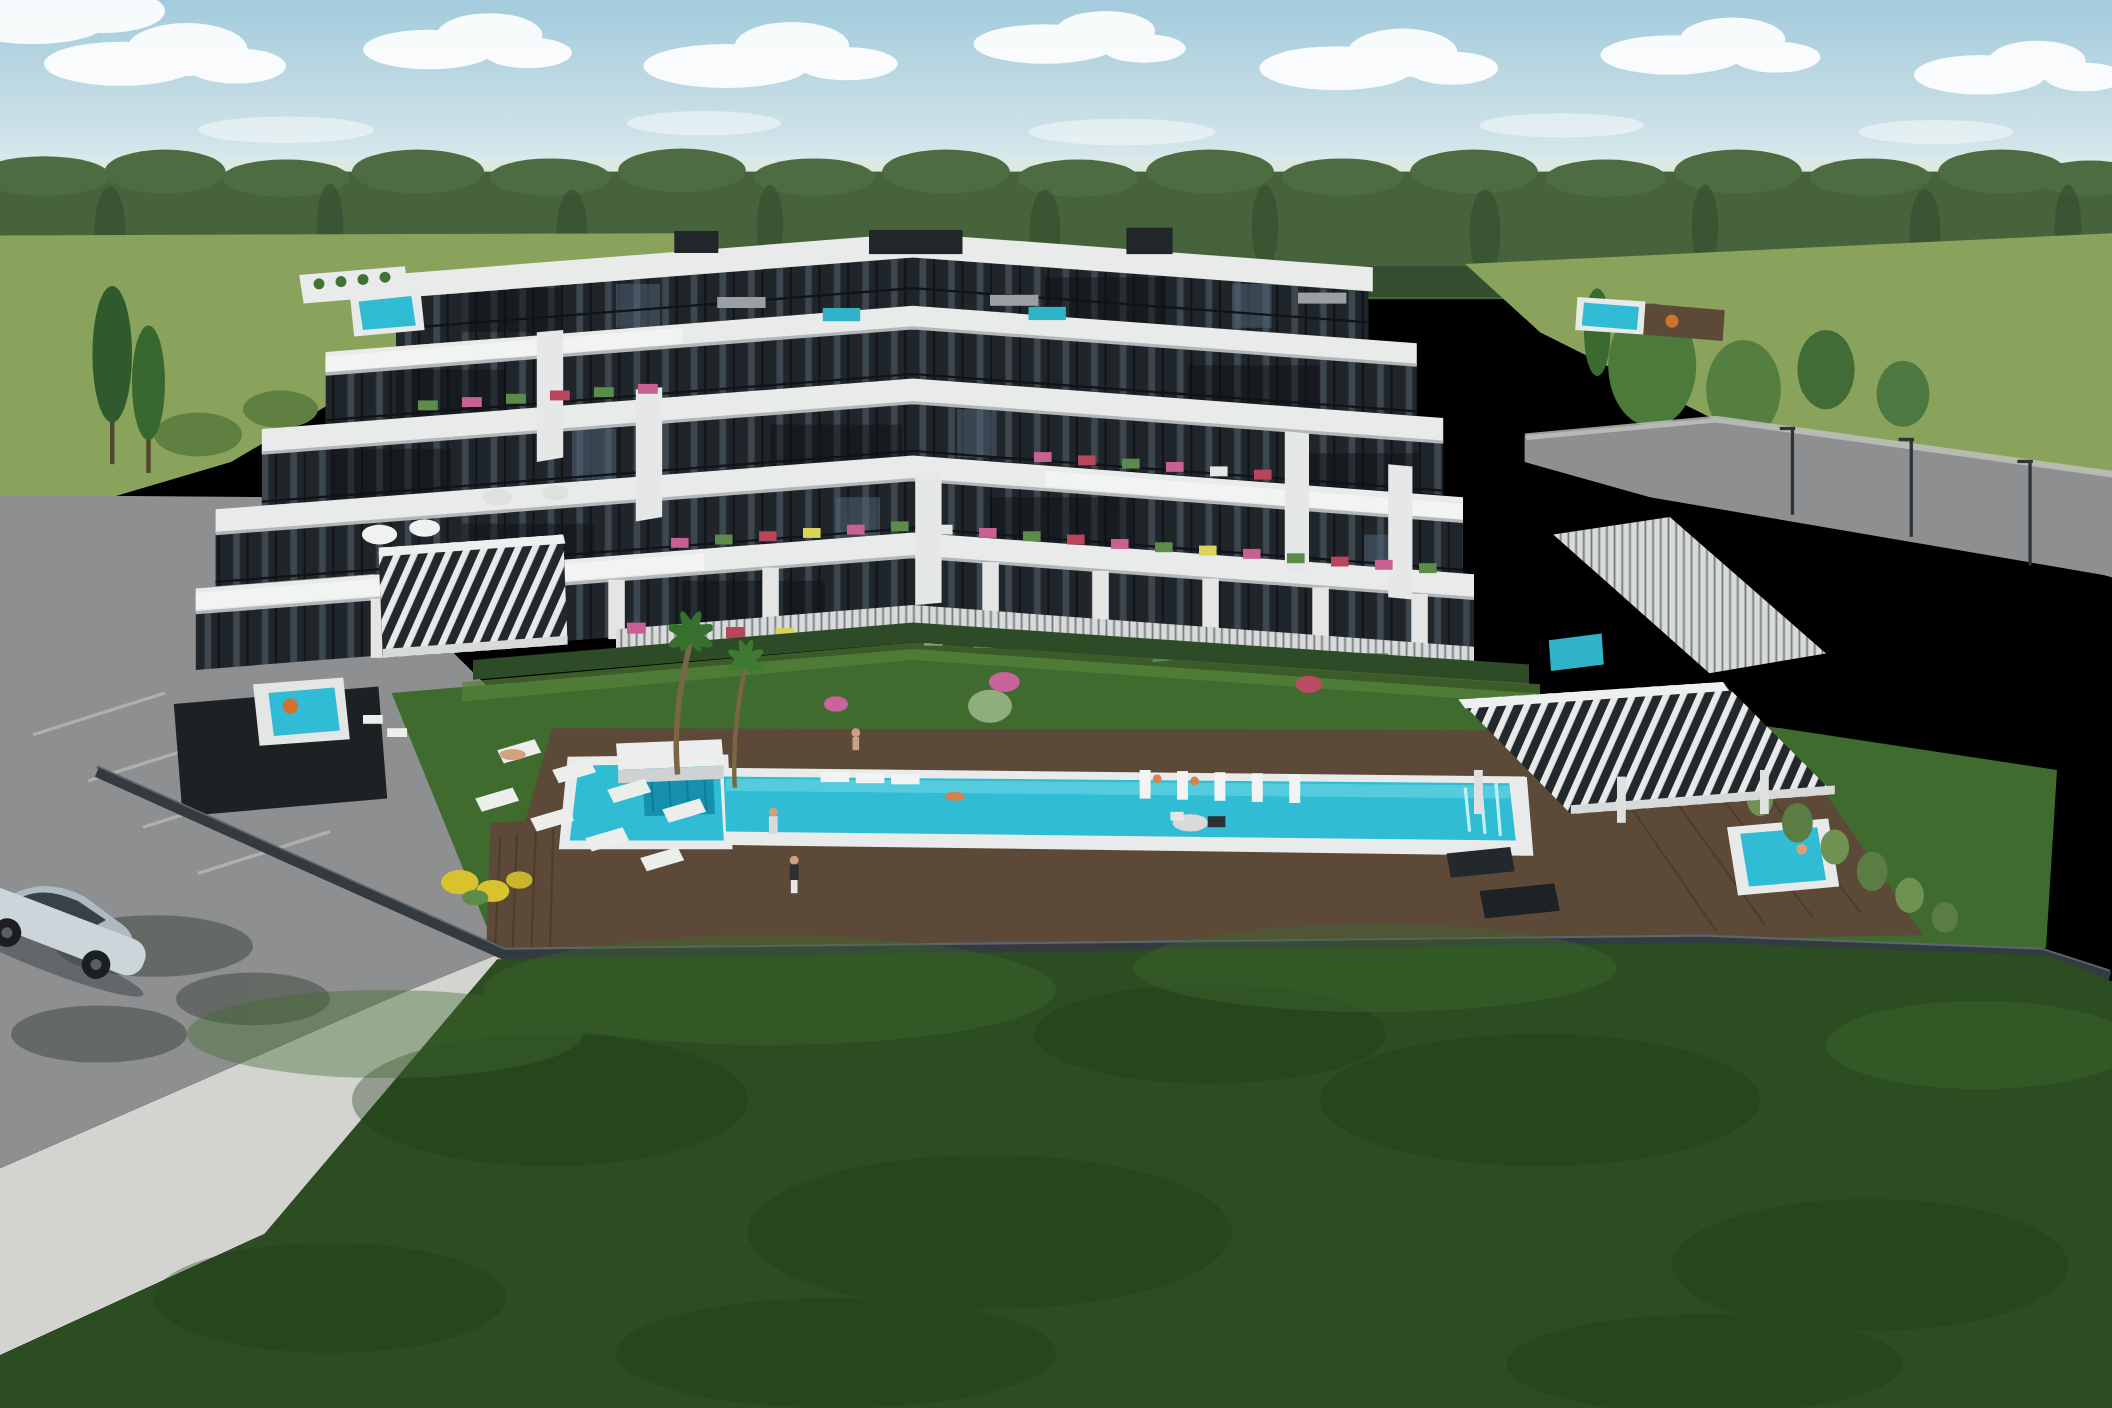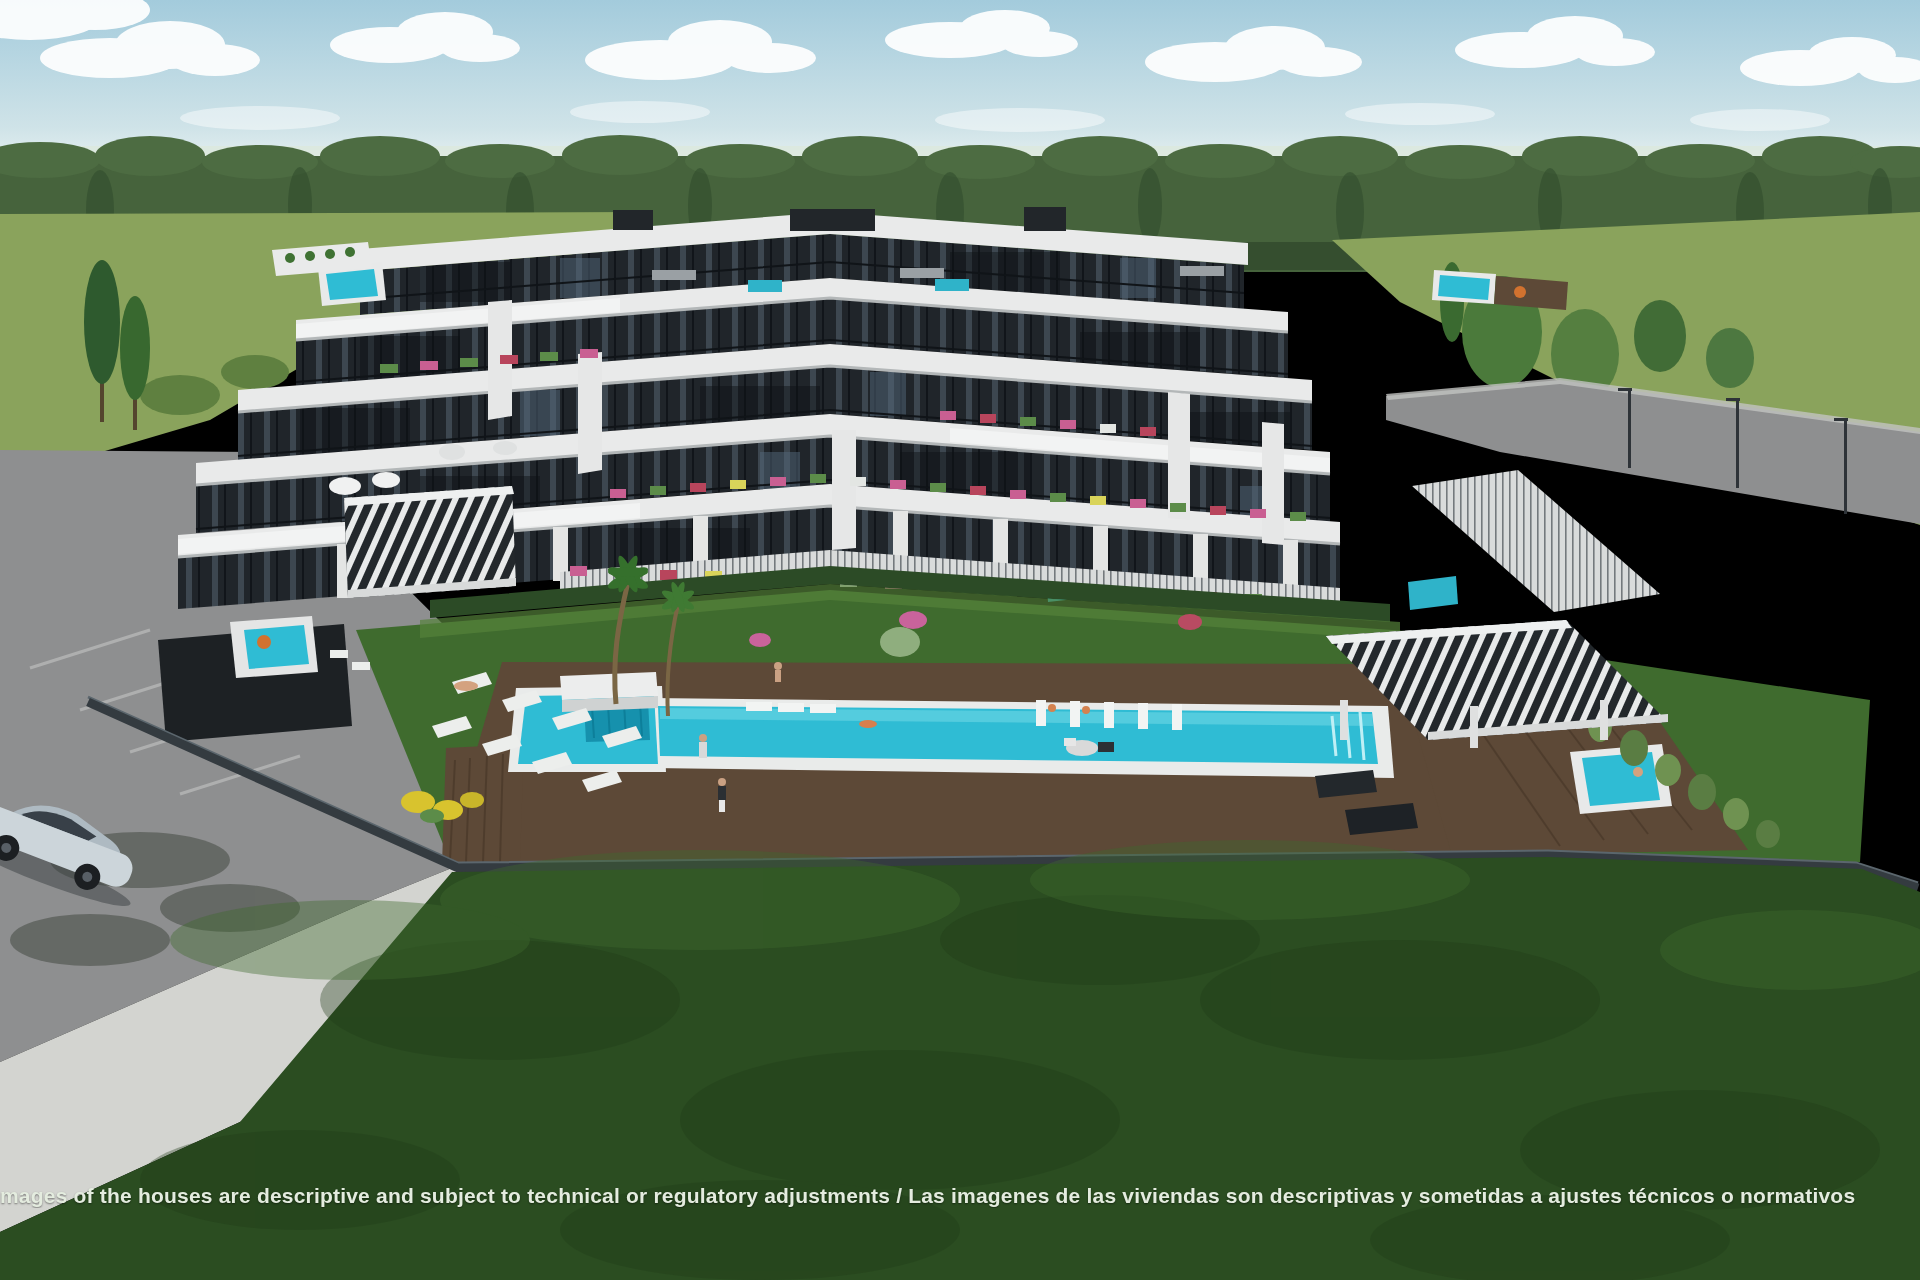--- a/index.html
+++ b/index.html
@@ -535,14 +535,13 @@
     </g>
     <g fill="#3f6a2e" opacity="0.4">
       <ellipse cx="700" cy="900" rx="260" ry="50"></ellipse>
           <ellipse cx="1250" cy="880" rx="220" ry="40"></ellipse>
       <ellipse cx="350" cy="940" rx="180" ry="40"></ellipse>
           <ellipse cx="1800" cy="950" rx="140" ry="40"></ellipse>
     </g>
   </g>
 </svg>
 
-<div class="disclaimer">mages of the houses are descriptive and subject to technical or regulatory adjustments / Las imagenes de las viviendas son descriptivas y sometidas a ajustes técnicos o normativos</div>
 </div>
 
 </body></html>

